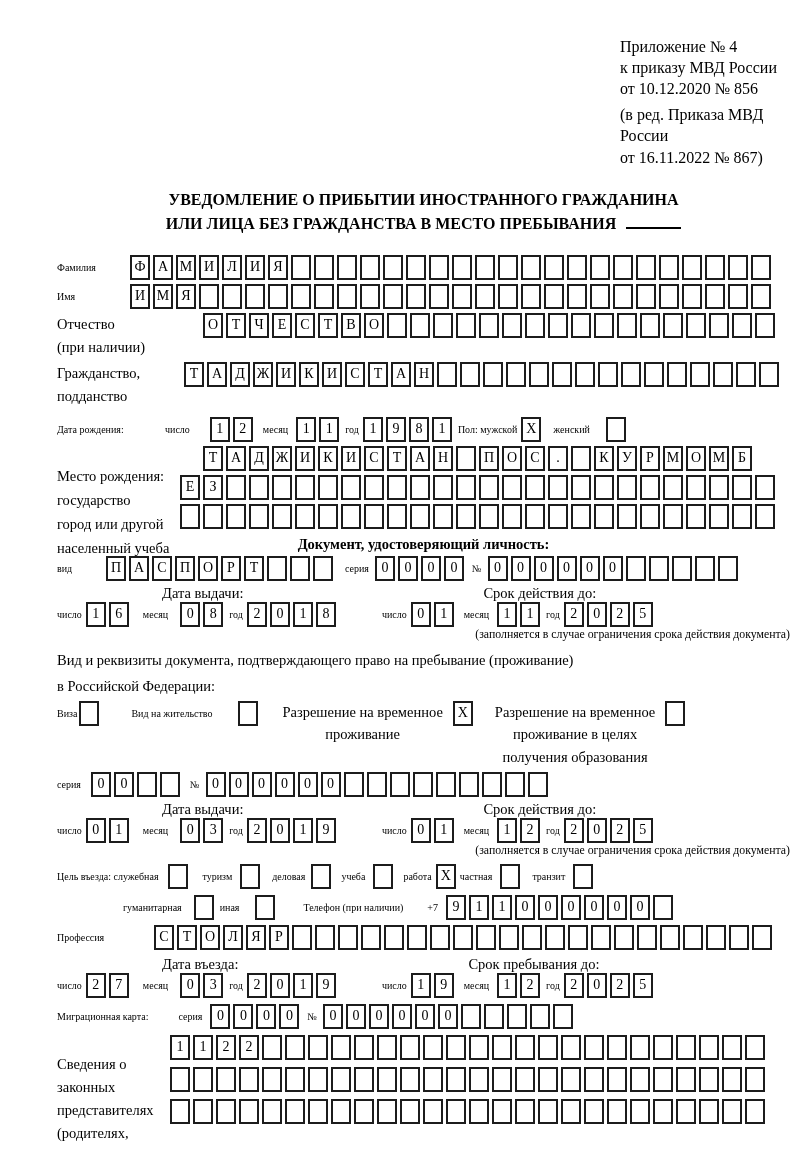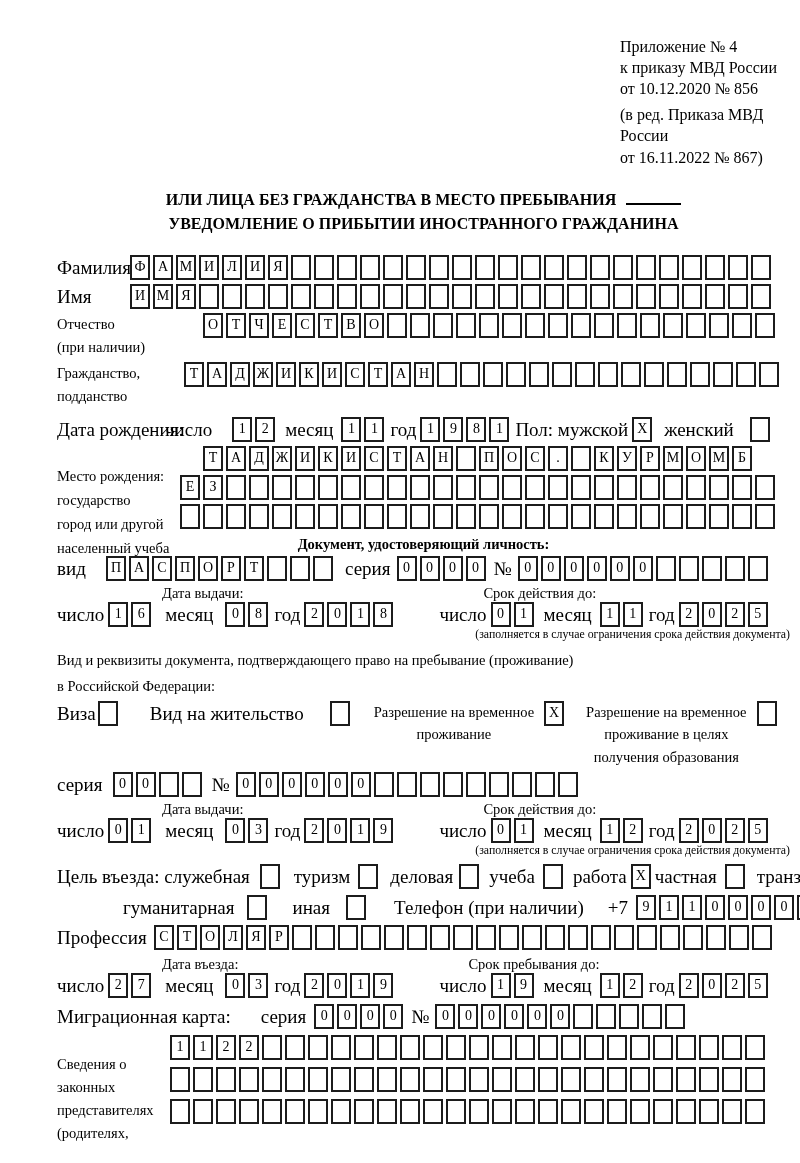--- a/index.html
+++ b/index.html
@@ -10,21 +10,21 @@
     padding:36px 10px 10px 57px; overflow:hidden;
   }
   .annex { margin-left:563px; font-size:16px; line-height:1.32; }
   .annex .gap { margin-top:5px; }
   .forma { text-align:right; margin-right:25px; margin-top:16px; font-weight:bold; font-size:14.5px; }
   .title { text-align:center; font-weight:bold; font-size:16px; margin-top:20px; line-height:1.55; }
   .tunder { display:inline-block; width:55px; border-bottom:2px solid #000; margin-left:10px; }
   .sec-heading { margin-top:24px; font-weight:bold; font-size:15.3px; letter-spacing:0.2px; }
 
   .r { display:flex; align-items:flex-start; flex-wrap:nowrap; }
-  .lbl { font-size:19px; line-height:25px; white-space:nowrap; flex:none;font-family:Liberation Serif, serif; }
+  .lbl { font-size:10px; line-height:25px; white-space:nowrap; flex:none;font-family:Liberation Serif, serif; }
   .lbl2 { font-size:14.5px; line-height:1.55; flex:none; }
   .cells { display:inline-flex; gap:3px; flex:none; }
   .cell {
     width:20px; height:25px; flex:0 0 20px; border:2px solid #1c1c1c;
     text-align:center; font-size:14px; line-height:20px; display:inline-block;
   }
   .mb { margin-bottom:4px; }
   .note { font-size:11.8px; text-align:right; }
   .dhead { font-size:14.5px; }
   .relbox { position:relative; }
@@ -37,22 +37,22 @@
 
   <div class="annex">
     <div>Приложение № 4</div>
     <div>к приказу МВД России</div>
     <div>от 10.12.2020 № 856</div>
     <div class="gap">(в ред. Приказа МВД России</div>
     <div>от 16.11.2022 № 867)</div>
   </div>
 
   <div class="title">
+    <div>УВЕДОМЛЕНИЕ О ПРИБЫТИИ ИНОСТРАННОГО ГРАЖДАНИНА</div>
     <div><span>ИЛИ ЛИЦА БЕЗ ГРАЖДАНСТВА В МЕСТО ПРЕБЫВАНИЯ</span><span class="tunder"></span></div>
-    <div>УВЕДОМЛЕНИЕ О ПРИБЫТИИ ИНОСТРАННОГО ГРАЖДАНИНА</div>
   </div>
 
 
   <div class="r mb" style="margin-top:18px;">
     <span class="lbl" style="width:73px;">Фамилия</span>
     <span class="cells">
         <span class="cell">Ф</span>
         <span class="cell">А</span>
         <span class="cell">М</span>
         <span class="cell">И</span>
@@ -523,21 +523,21 @@
     <span class="cells" style="margin-left:8px;">
         <span class="cell"></span>
       </span>
   </div>
 
   <div class="r" style="margin-top:6px;">
     <span class="lbl" style="margin-left:66px;">гуманитарная</span>
     <span class="cells" style="margin-left:12px;">
         <span class="cell"></span>
       </span>
-    <span class="lbl" style="margin-left:26px;">иная</span>
+    <span class="lbl" style="margin-left:6px;">иная</span>
     <span class="cells" style="margin-left:16px;">
         <span class="cell"></span>
       </span>
     <span class="lbl" style="margin-left:28px;">Телефон (при наличии)</span>
     <span class="lbl" style="margin-left:24px;">+7</span>
     <span class="cells" style="margin-left:8px;">
         <span class="cell">9</span>
         <span class="cell">1</span>
         <span class="cell">1</span>
         <span class="cell">0</span>

